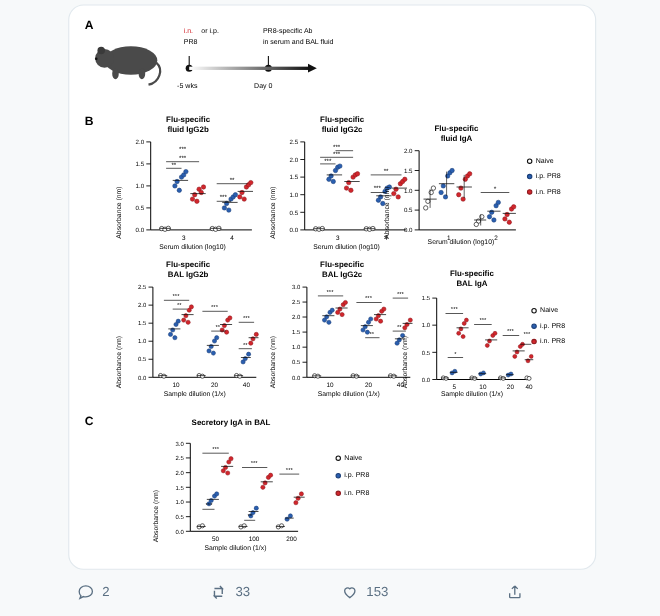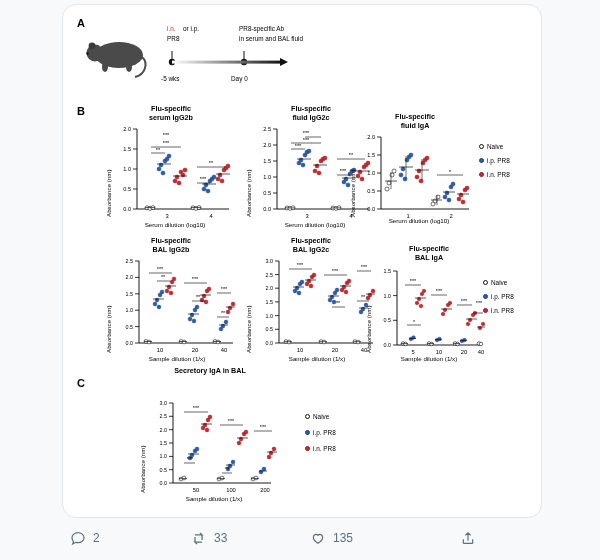--- a/index.html
+++ b/index.html
@@ -106,21 +106,21 @@
         <rect x="13" y="11.6" width="110" height="3" fill="url(#tlgrad)" stroke="none"></rect>
         <polygon points="121,9 129,13 121,17" fill="#111"></polygon>
       </svg>
       <div class="sch-txt" style="left:98px;top:70px;">-5 wks</div>
       <div class="sch-txt" style="left:168px;top:70px;">Day 0</div>
 
       <div class="panel-letter" style="left:14px;top:100px;">B</div>
 
       <div class="ttl" style="left:56px;top:100px;width:104px;">
         <span>Flu-specific</span><br>
-        <span>serum IgG2b</span>
+        <span>fluid IgG2b</span>
       </div>
       <svg class="plot" style="left:44px;top:118px;" width="128" height="108" viewBox="0 0 128 108">
 
         <line x1="30" y1="6" x2="30" y2="86" stroke="#000" stroke-width="0.9"></line>
         <line x1="30" y1="86" x2="122" y2="86" stroke="#000" stroke-width="0.9"></line>
         <g stroke="#000" stroke-width="0.8">
           <line x1="26" y1="86" x2="30" y2="86"></line>
             <line x1="26" y1="66" x2="30" y2="66"></line>
           <line x1="26" y1="46" x2="30" y2="46"></line>
             <line x1="26" y1="26" x2="30" y2="26"></line>
@@ -733,21 +733,21 @@
         <span class="dot ip"></span>
         <span>i.p. PR8</span>
       </div>
       <div class="legend-row" style="left:420px;top:302px;">
         <span class="dot in"></span>
         <span>i.n. PR8</span>
       </div>
 
       <div class="panel-letter" style="left:14px;top:372px;">C</div>
 
-      <div class="ttl" style="left:82px;top:362px;width:130px;">
+      <div class="ttl" style="left:82px;top:375px;width:130px;">
         <span>Secretory IgA in BAL</span>
       </div>
       <svg class="plot" style="left:78px;top:390px;" width="140" height="112" viewBox="0 0 140 112">
         <line x1="32" y1="8" x2="32" y2="88" stroke="#000" stroke-width="0.9"></line>
         <line x1="32" y1="88" x2="130" y2="88" stroke="#000" stroke-width="0.9"></line>
         <g stroke="#000" stroke-width="0.8">
           <line x1="28" y1="88" x2="32" y2="88"></line>
             <line x1="28" y1="74.7" x2="32" y2="74.7"></line>
           <line x1="28" y1="61.4" x2="32" y2="61.4"></line>
             <line x1="28" y1="48" x2="32" y2="48"></line>
@@ -870,21 +870,21 @@
     <div class="act act-rt">
       <svg width="17" height="17" viewBox="0 0 24 24" fill="none" stroke="#5b7083" stroke-width="1.8">
         <path d="M7 7h10l-3-3M17 7v7M17 17H7l3 3M7 17v-7"></path>
       </svg>
       <span>33</span>
     </div>
     <div class="act act-like">
       <svg width="16" height="16" viewBox="0 0 24 24" fill="none" stroke="#5b7083" stroke-width="1.8">
         <path d="M12 20s-7-4.6-7-9.3A4 4 0 0 1 12 8a4 4 0 0 1 7 2.7C19 15.4 12 20 12 20z"></path>
       </svg>
-      <span>135</span>
+      <span>153</span>
     </div>
     <div class="act act-share">
       <svg width="16" height="16" viewBox="0 0 24 24" fill="none" stroke="#5b7083" stroke-width="1.8">
         <path d="M12 16V4M12 4L8 8M12 4l4 4M5 14v5a1 1 0 0 0 1 1h12a1 1 0 0 0 1-1v-5"></path>
       </svg>
       <span></span>
     </div>
   </div>
 
 </div>

